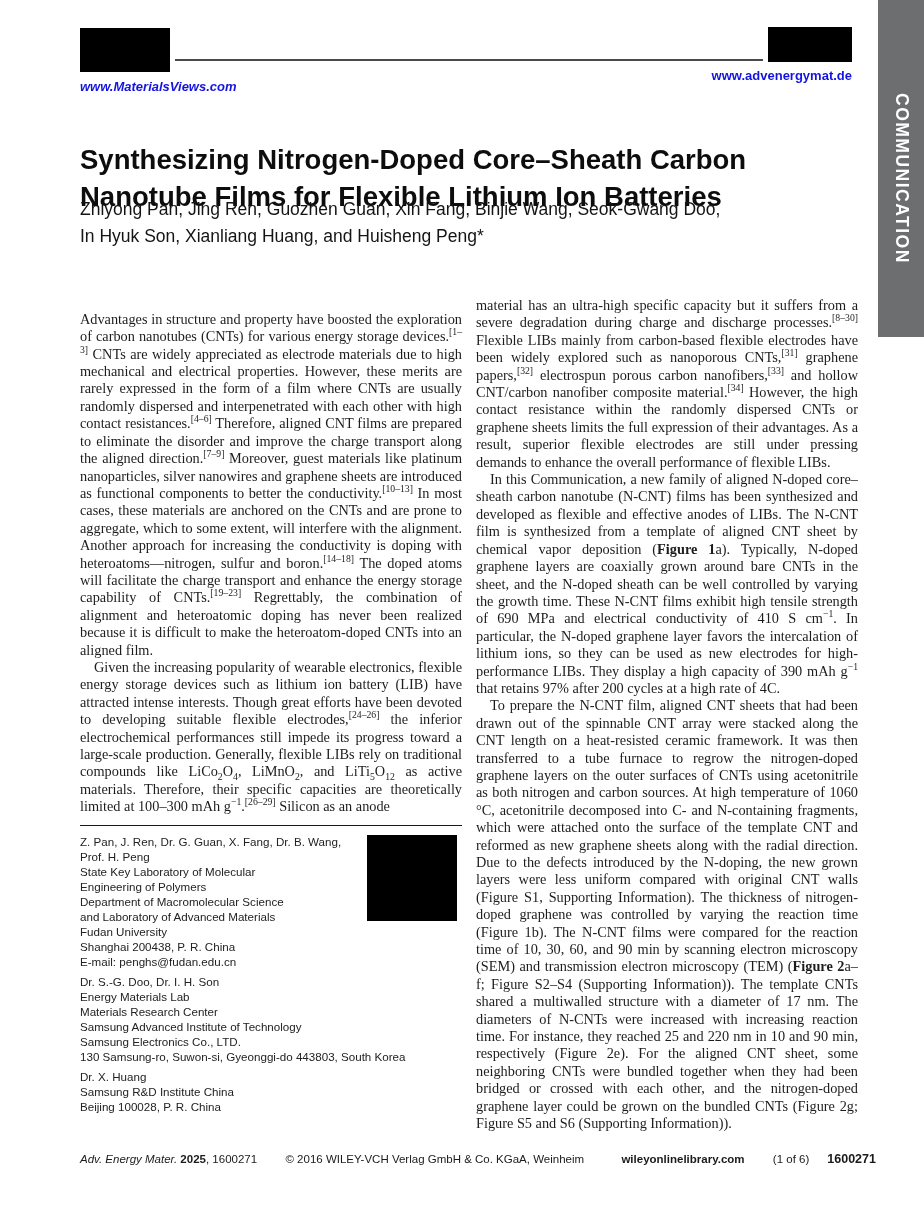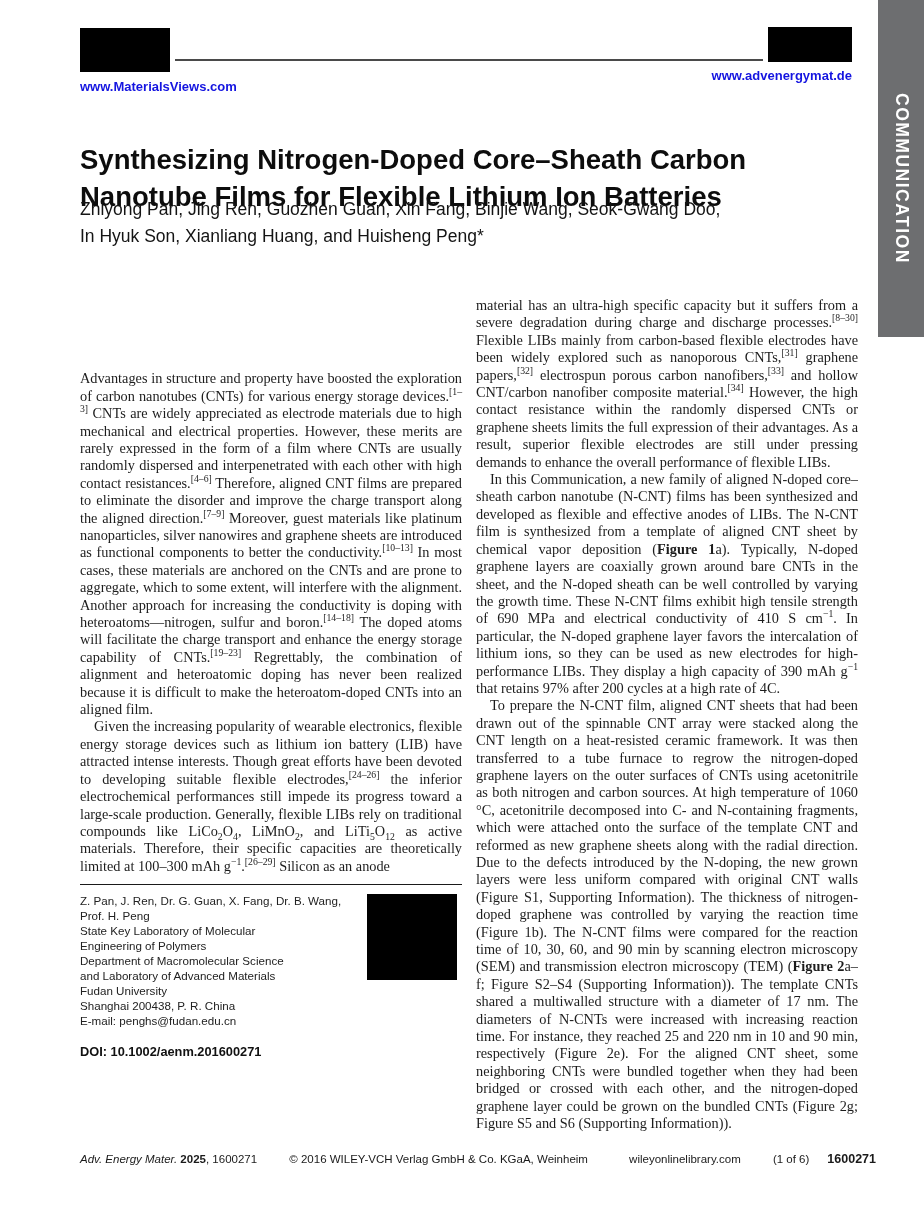--- a/index.html
+++ b/index.html
@@ -16,21 +16,21 @@
   
   .logo-box { position: absolute; background: #000; }
   .logo-left  { left: 80px;  top: 28px; width: 90px; height: 44px; }
   .logo-right { left: 768px; top: 27px; width: 84px; height: 35px; }
   .header-rule { position: absolute; left: 175px; top: 59px; width: 588px; height: 2px; background: #4a4a4a; }
   .site-link {
     position: absolute;
     font-family: "Liberation Sans", sans-serif;
     font-weight: bold; font-size: 13px; color: #1414e0;
   }
-  .site-left  { left: 80px; top: 79px; }
+  .site-left  { left: 80px; top: 79px; font-style: italic; }
   .site-right { right: 72px; top: 68px; font-size: 13px; }
   
   .comm-tab {
     position: absolute; right: 0; top: 0;
     width: 46px; height: 337px;
     background: #6d6e70;
     display: flex; justify-content: center;
   }
   .comm-tab span {
     writing-mode: vertical-rl;
@@ -78,21 +78,21 @@
     font-weight: bold; font-size: 12.8px; color: #111;
   }
   
   .footer {
     position: absolute; left: 80px; top: 1152px; width: 796px;
     display: flex; justify-content: space-between; align-items: baseline;
     font-family: "Liberation Sans", sans-serif;
     font-size: 11.5px; color: #1a1a1a;
   }
   .footer .jref i { }
-  .footer .site { font-weight: normal; padding-left: 9px; }
+  .footer .site { font-weight: bold; padding-left: 9px; }
   .footer .pagenum b { font-weight: bold; margin-left: 18px; font-size: 12.5px; }
 </style>
 </head>
 <body>
 
 <div class="page">
 
   <div class="logo-box logo-left"></div>
   <div class="header-rule"></div>
   <div class="logo-box logo-right"></div>
@@ -109,21 +109,22 @@
   <div class="columns">
 
     <div class="col">
       <p>Advantages in structure and property have boosted the exploration of carbon nanotubes (CNTs) for various energy storage devices.<sup>[1–3]</sup> CNTs are widely appreciated as electrode materials due to high mechanical and electrical properties. However, these merits are rarely expressed in the form of a film where CNTs are usually randomly dispersed and interpenetrated with each other with high contact resistances.<sup>[4–6]</sup> Therefore, aligned CNT films are prepared to eliminate the disorder and improve the charge transport along the aligned direction.<sup>[7–9]</sup> Moreover, guest materials like platinum nanoparticles, silver nanowires and graphene sheets are introduced as functional components to better the conductivity.<sup>[10–13]</sup> In most cases, these materials are anchored on the CNTs and are prone to aggregate, which to some extent, will interfere with the alignment. Another approach for increasing the conductivity is doping with heteroatoms—nitrogen, sulfur and boron.<sup>[14–18]</sup> The doped atoms will facilitate the charge transport and enhance the energy storage capability of CNTs.<sup>[19–23]</sup> Regrettably, the combination of alignment and heteroatomic doping has never been realized because it is difficult to make the heteroatom-doped CNTs into an aligned film.</p>
       <p class="indent">Given the increasing popularity of wearable electronics, flexible energy storage devices such as lithium ion battery (LIB) have attracted intense interests. Though great efforts have been devoted to developing suitable flexible electrodes,<sup>[24–26]</sup> the inferior electrochemical performances still impede its progress toward a large-scale production. Generally, flexible LIBs rely on traditional compounds like LiCo<sub>2</sub>O<sub>4</sub>, LiMnO<sub>2</sub>, and LiTi<sub>5</sub>O<sub>12</sub> as active materials. Therefore, their specific capacities are theoretically limited at 100–300 mAh g<sup>−1</sup>.<sup>[26–29]</sup> Silicon as an anode</p>
 
       <div class="affil-rule"></div>
       <div class="affiliations">
         <div class="qr-box"></div>
         <div class="affil-group">Z. Pan, J. Ren, Dr. G. Guan, X. Fang, Dr. B. Wang,<br>Prof. H. Peng<br>State Key Laboratory of Molecular<br>Engineering of Polymers<br>Department of Macromolecular Science<br>and Laboratory of Advanced Materials<br>Fudan University<br>Shanghai 200438, P. R. China<br>E-mail: penghs@fudan.edu.cn</div>
-        <div class="doi">DOI: 10.1002/aenm.201600271</div>
+        <div class="affil-group">Dr. S.-G. Doo, Dr. I. H. Son<br>Energy Materials Lab<br>Materials Research Center<br>Samsung Advanced Institute of Technology<br>Samsung Electronics Co., LTD.<br>130 Samsung-ro, Suwon-si, Gyeonggi-do 443803, South Korea</div>
+        <div class="affil-group">Dr. X. Huang<br>Samsung R&amp;D Institute China<br>Beijing 100028, P. R. China</div>
       </div>
     </div>
 
     <div class="col">
       <p>material has an ultra-high specific capacity but it suffers from a severe degradation during charge and discharge processes.<sup>[8–30]</sup> Flexible LIBs mainly from carbon-based flexible electrodes have been widely explored such as nanoporous CNTs,<sup>[31]</sup> graphene papers,<sup>[32]</sup> electrospun porous carbon nanofibers,<sup>[33]</sup> and hollow CNT/carbon nanofiber composite material.<sup>[34]</sup> However, the high contact resistance within the randomly dispersed CNTs or graphene sheets limits the full expression of their advantages. As a result, superior flexible electrodes are still under pressing demands to enhance the overall performance of flexible LIBs.</p>
       <p class="indent">In this Communication, a new family of aligned N-doped core–sheath carbon nanotube (N-CNT) films has been synthesized and developed as flexible and effective anodes of LIBs. The N-CNT film is synthesized from a template of aligned CNT sheet by chemical vapor deposition (<b>Figure 1</b>a). Typically, N-doped graphene layers are coaxially grown around bare CNTs in the sheet, and the N-doped sheath can be well controlled by varying the growth time. These N-CNT films exhibit high tensile strength of 690 MPa and electrical conductivity of 410 S cm<sup>−1</sup>. In particular, the N-doped graphene layer favors the intercalation of lithium ions, so they can be used as new electrodes for high-performance LIBs. They display a high capacity of 390 mAh g<sup>−1</sup> that retains 97% after 200 cycles at a high rate of 4C.</p>
       <p class="indent">To prepare the N-CNT film, aligned CNT sheets that had been drawn out of the spinnable CNT array were stacked along the CNT length on a heat-resisted ceramic framework. It was then transferred to a tube furnace to regrow the nitrogen-doped graphene layers on the outer surfaces of CNTs using acetonitrile as both nitrogen and carbon sources. At high temperature of 1060 °C, acetonitrile decomposed into C- and N-containing fragments, which were attached onto the surface of the template CNT and reformed as new graphene sheets along with the radial direction. Due to the defects introduced by the N-doping, the new grown layers were less uniform compared with original CNT walls (Figure S1, Supporting Information). The thickness of nitrogen-doped graphene was controlled by varying the reaction time (Figure 1b). The N-CNT films were compared for the reaction time of 10, 30, 60, and 90 min by scanning electron microscopy (SEM) and transmission electron microscopy (TEM) (<b>Figure 2</b>a–f; Figure S2–S4 (Supporting Information)). The template CNTs shared a multiwalled structure with a diameter of 17 nm. The diameters of N-CNTs were increased with increasing reaction time. For instance, they reached 25 and 220 nm in 10 and 90 min, respectively (Figure 2e). For the aligned CNT sheet, some neighboring CNTs were bundled together when they had been bridged or crossed with each other, and the nitrogen-doped graphene layer could be grown on the bundled CNTs (Figure 2g; Figure S5 and S6 (Supporting Information)).</p>
     </div>
 
   </div>

